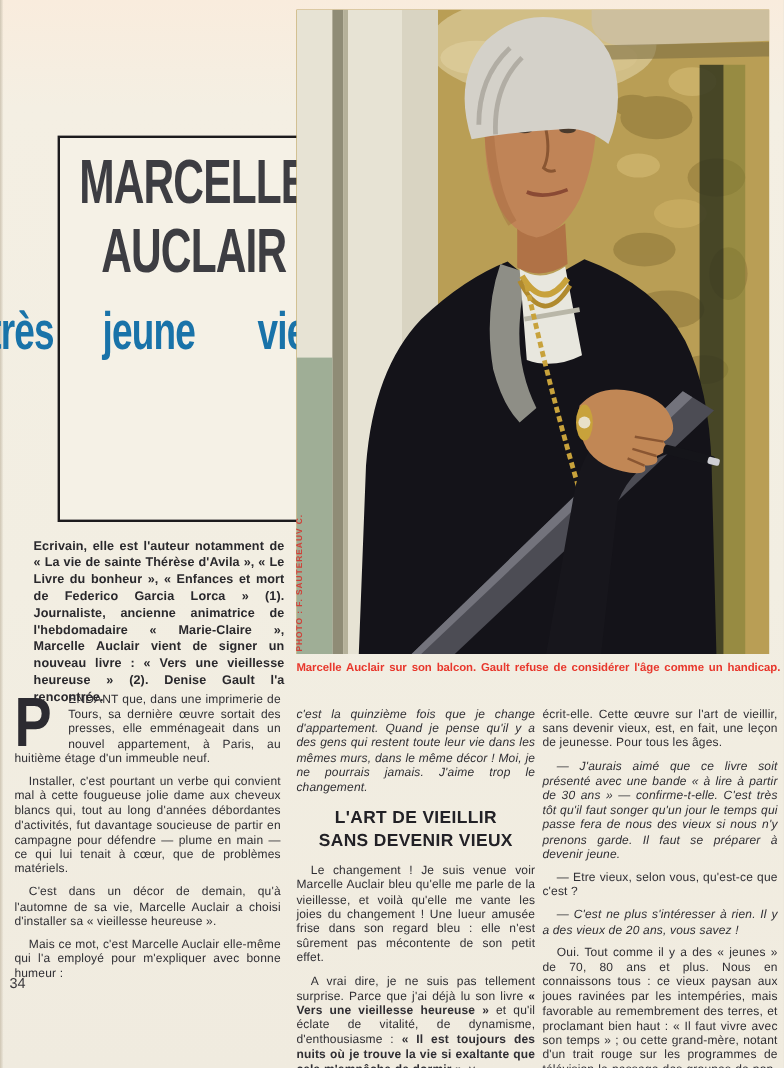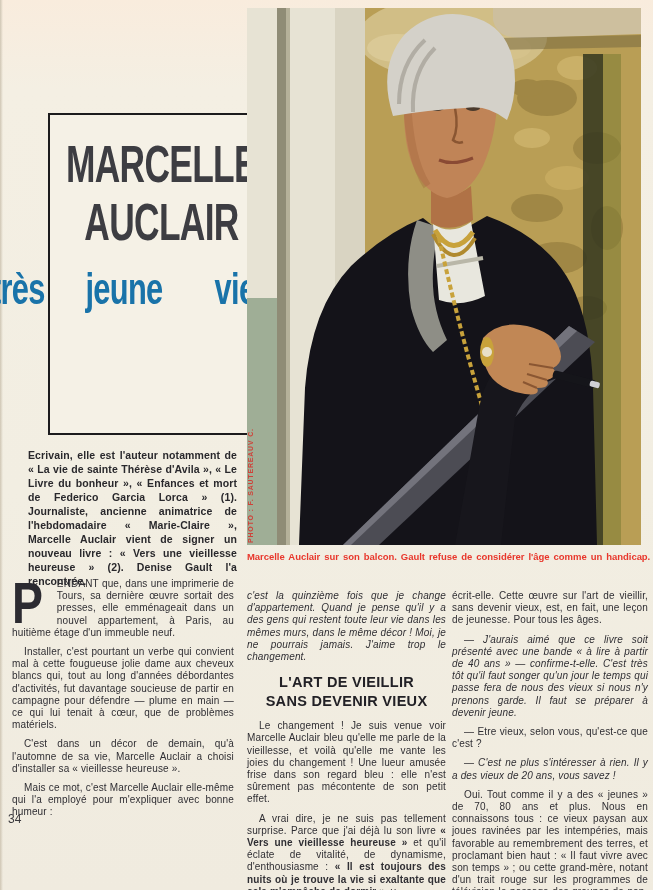--- a/index.html
+++ b/index.html
@@ -15,21 +15,21 @@
   .page::before{
     content:"";position:absolute;left:0;top:0;width:3px;height:100%;
     background:linear-gradient(90deg,#cfc6b4,transparent);
   }
 
   
   .title-box{
     position:absolute;left:48px;top:113px;width:226px;height:322px;
     border:2px solid #1c1b1d;background:#f5f1e6;
     display:flex;flex-direction:column;align-items:center;
-    padding-top:20px;box-sizing:border-box;
+    padding-top:8px;box-sizing:border-box;
   }
   .name-line{
     font-weight:700;font-size:52px;line-height:58px;color:#3d3d42;
     transform:scaleX(0.68);transform-origin:50% 50%;
     white-space:nowrap;letter-spacing:-1px;
   }
   .sub-group{margin-top:12px;display:flex;}
   .sub-line{
     font-weight:700;font-size:44px;line-height:51px;color:#1973a9;
     transform:scaleX(0.70);transform-origin:50% 50%;
@@ -204,21 +204,21 @@
     <div class="subhead">
       <div>L'ART DE VIEILLIR</div>
       <div>SANS DEVENIR VIEUX</div>
     </div>
     <p>Le changement ! Je suis venue voir Marcelle Auclair bleu qu'elle me parle de la vieillesse, et voilà qu'elle me vante les joies du changement ! Une lueur amusée frise dans son regard bleu : elle n'est sûrement pas mécontente de son petit effet.</p>
     <p><span>A vrai dire, je ne suis pas tellement surprise. Parce que j'ai déjà lu son livre </span><span class="b">« Vers une vieillesse heureuse »</span><span> et qu'il éclate de vitalité, de dynamisme, d'enthousiasme : </span><span class="b">« Il est toujours des nuits où je trouve la vie si exaltante que cela m'empêche de dormir »,</span><span> y</span></p>
   </div>
 
   <div class="col col3">
     <p class="noindent">écrit-elle. Cette œuvre sur l'art de vieillir, sans devenir vieux, est, en fait, une leçon de jeunesse. Pour tous les âges.</p>
-    <p class="italic">— J'aurais aimé que ce livre soit présenté avec une bande « à lire à partir de 40 ans » — confirme-t-elle. C'est très tôt qu'il faut songer qu'un jour le temps qui passe fera de nous des vieux si nous n'y prenons garde. Il faut se préparer à devenir jeune.</p>
+    <p class="italic">— J'aurais aimé que ce livre soit présenté avec une bande « à lire à partir de 30 ans » — confirme-t-elle. C'est très tôt qu'il faut songer qu'un jour le temps qui passe fera de nous des vieux si nous n'y prenons garde. Il faut se préparer à devenir jeune.</p>
     <p>— Etre vieux, selon vous, qu'est-ce que c'est ?</p>
     <p class="italic">— C'est ne plus s'intéresser à rien. Il y a des vieux de 20 ans, vous savez !</p>
     <p>Oui. Tout comme il y a des « jeunes » de 70, 80 ans et plus. Nous en connaissons tous : ce vieux paysan aux joues ravinées par les intempéries, mais favorable au remembrement des terres, et proclamant bien haut : « Il faut vivre avec son temps » ; ou cette grand-mère, notant d'un trait rouge sur les programmes de télévision le passage des groupes de pop-music, pour n'en pas manquer un seul et pouvoir</p>
   </div>
 
   <div class="page-number">34</div>
 
 </div>
 
 </body></html>

